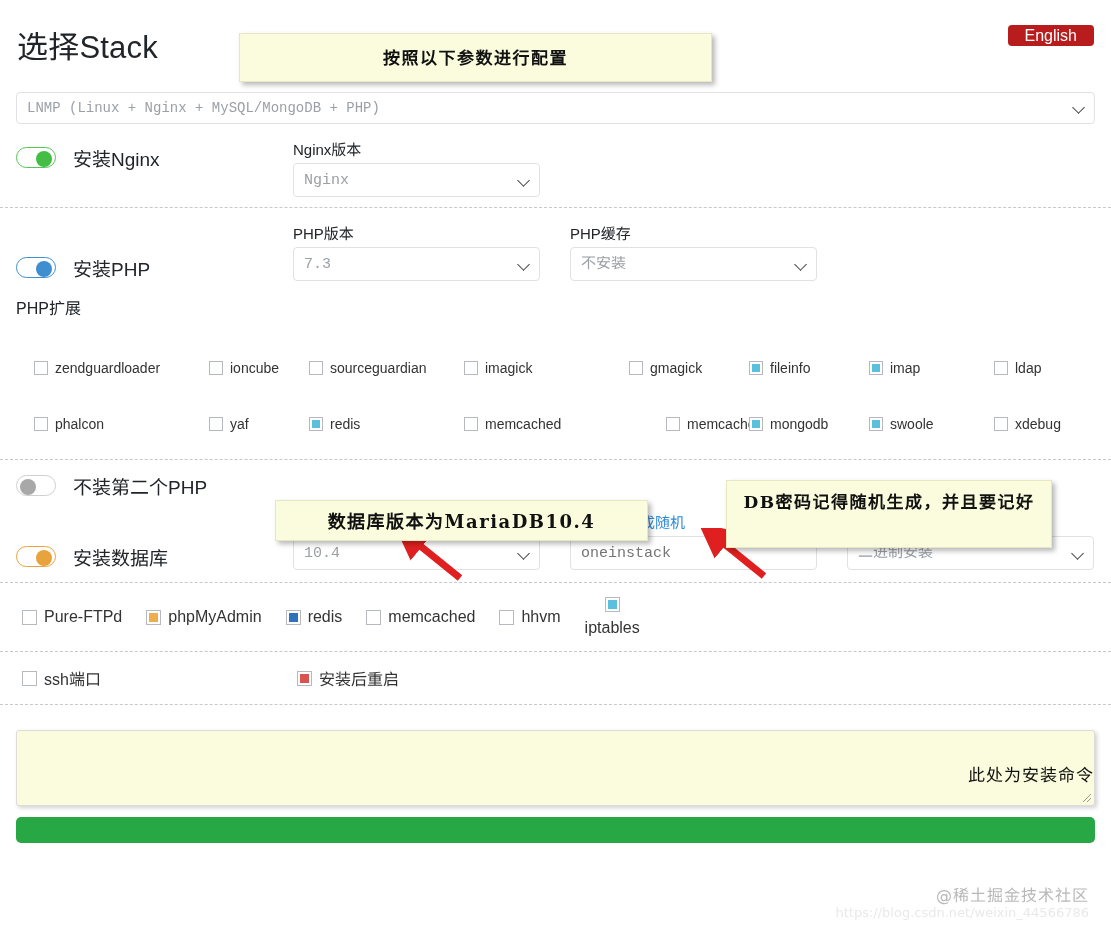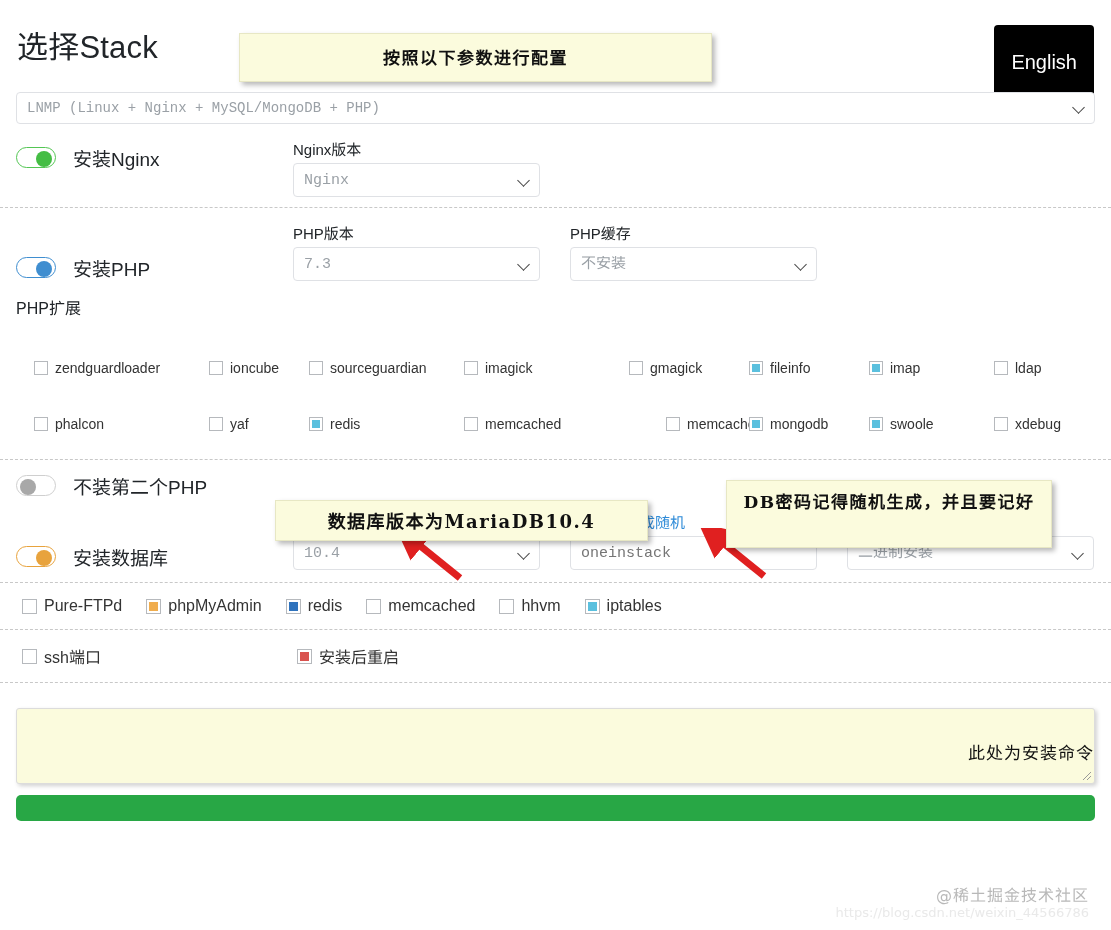--- a/index.html
+++ b/index.html
@@ -28,26 +28,26 @@
     position: absolute;
     left: 17px; top: 22px;
     font-size: 31px;
     font-weight: 400;
     color: #212529;
     letter-spacing: 0.2px;
   }
   .lang-btn {
     position: absolute;
     right: 17px; top: 25px;
-    background: #000000;
+    background: #b91c1c;
     color: #fff;
     border: none;
     border-radius: 4px;
-    padding: 25px 17px;
-    font-size: 20px;
+    padding: 1px 17px;
+    font-size: 16px;
     cursor: pointer;
     line-height: 1.2;
   }
 
   
   .callout {
     position: absolute;
     background: #fbfbdd;
     border: 1px solid #e7e7c4;
     color: #111;
@@ -478,21 +478,21 @@
           <span>redis</span>
         </span>
         <span class="cb-item" style="font-size: 16px;">
           <span class="cb c-sky" style="width: 15px; height: 15px;"></span>
           <span>memcached</span>
         </span>
         <span class="cb-item" style="font-size: 16px;">
           <span class="cb c-sky" style="width: 15px; height: 15px;"></span>
           <span>hhvm</span>
         </span>
-        <span class="cb-item" style="font-size: 16px;">
+        <span class="cb-item" style="font-size: 16px; flex-direction: column;">
           <span class="cb c-sky checked" style="width: 15px; height: 15px;"></span>
           <span>iptables</span>
         </span>
       </div>
   </div>
 
   <div class="section" style="padding:14px 16px;">
     <div id="options-row" style="display:flex; align-items:center; padding-left:6px;">
         <span class="cb-item" style="font-size: 16px; margin-right: 196px;">
           <span class="cb c-sky" style="width: 15px; height: 15px;"></span>

